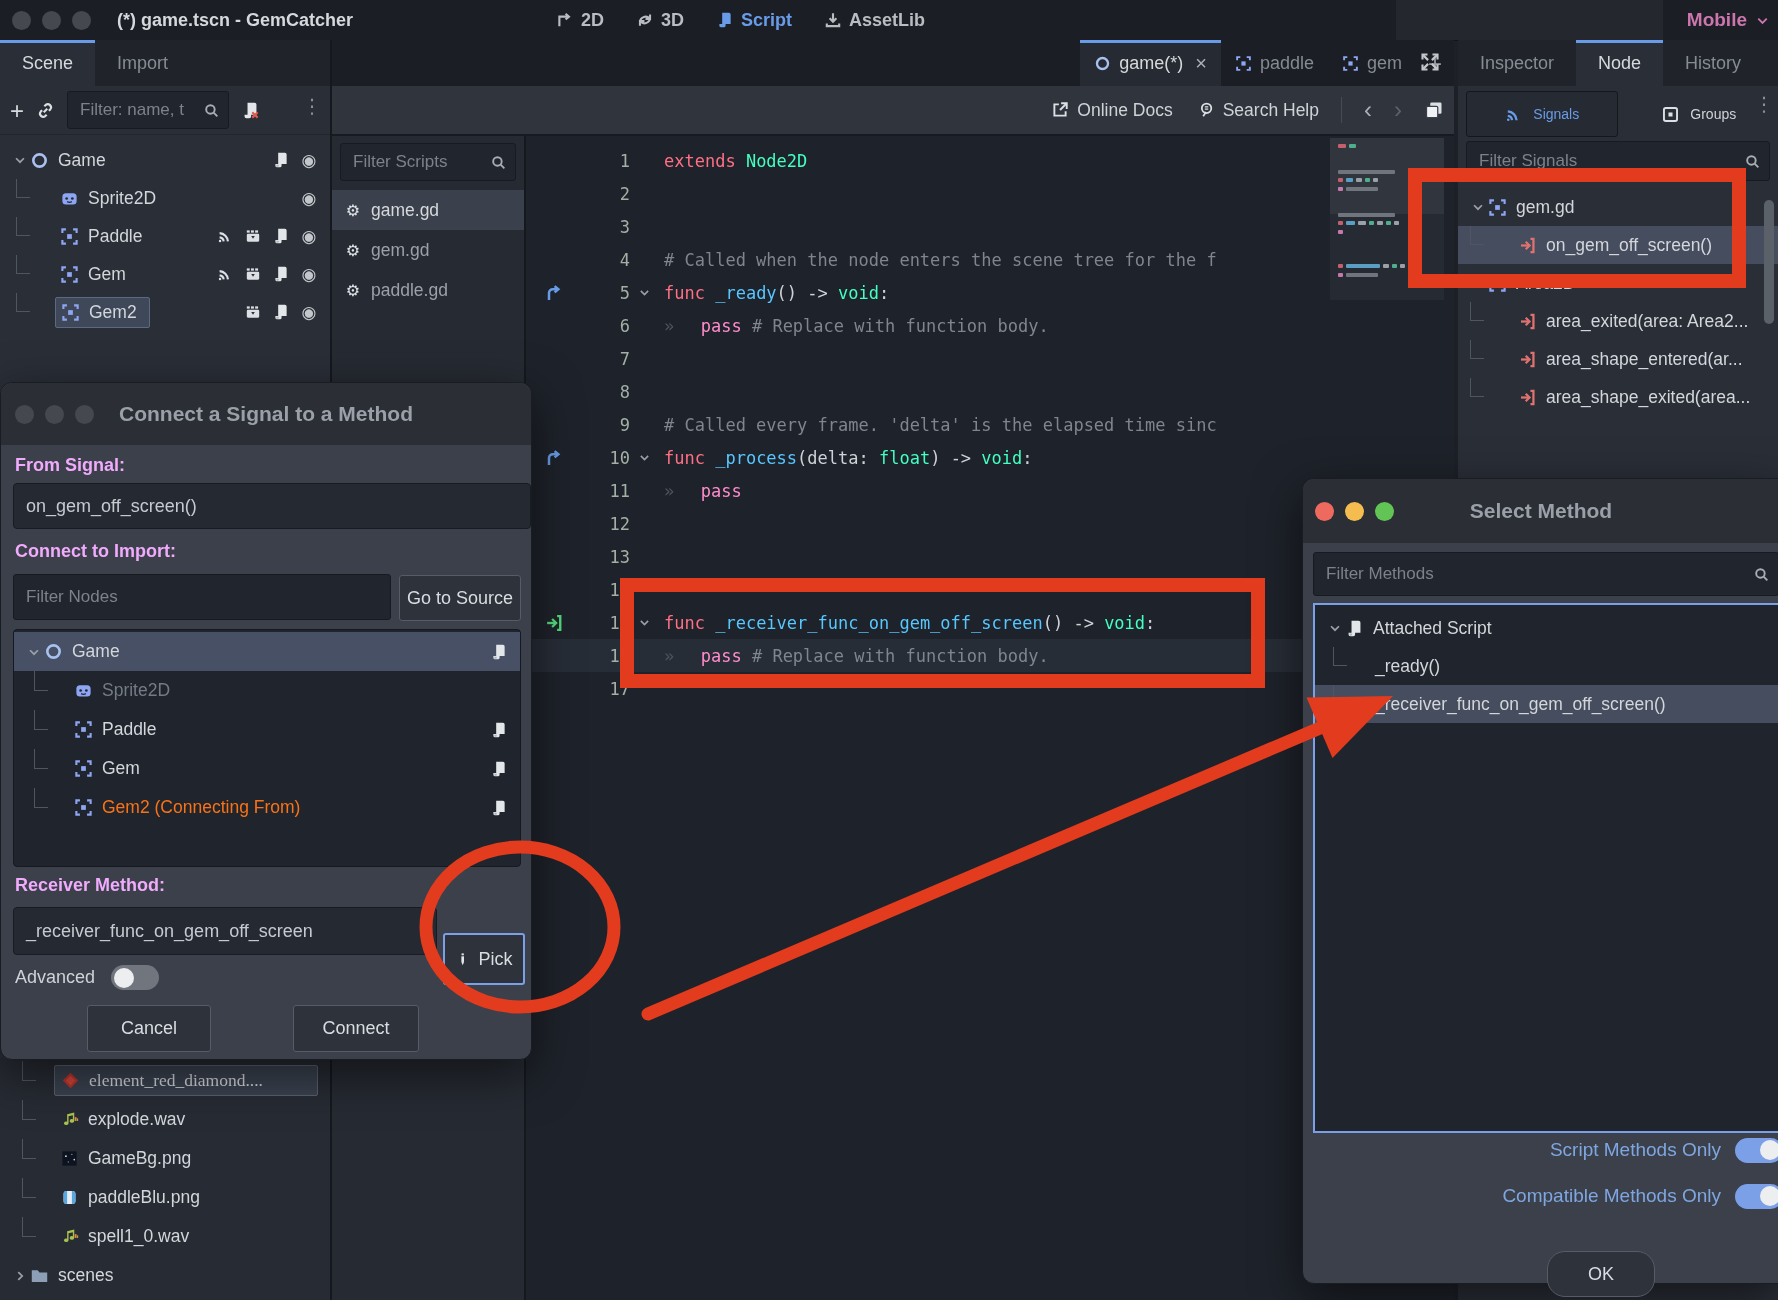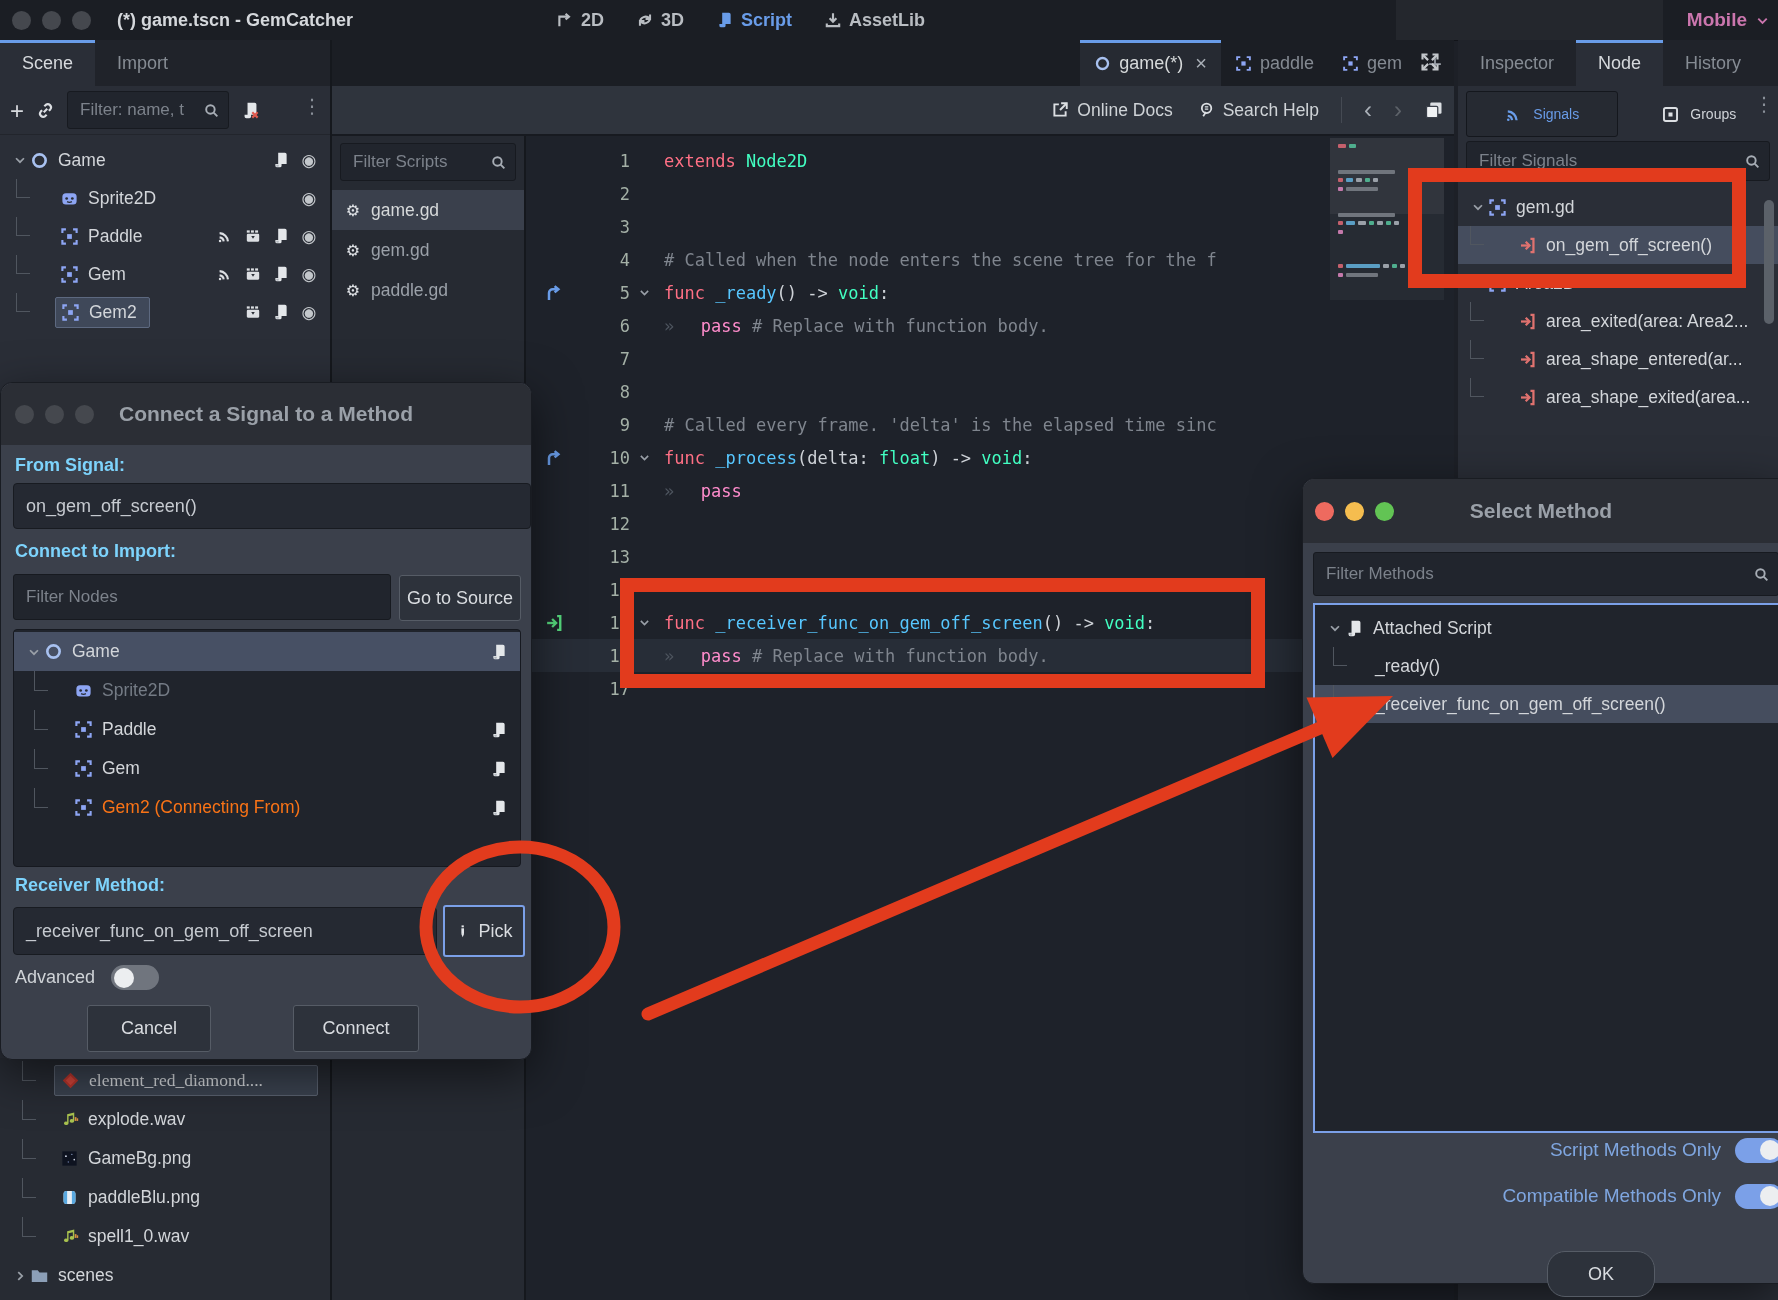--- a/index.html
+++ b/index.html
@@ -117,36 +117,36 @@
   .subtab.groups{flex:1;color:#cfd3d8;}
   #node-dock .inputwrap{margin:0 8px;height:38px;}
   #signal-tree{--cl:12px;margin-top:8px;}
   #signal-tree .trow{height:38px;}
   #signal-tree .lbl{font-size:17.5px;}
   .vscroll{position:absolute;right:4px;top:160px;width:10px;height:124px;background:#5b6169;border-radius:5px;}
   
   .dialog{position:absolute;background:#3b404b;border:1px solid #191c22;border-radius:12px;box-shadow:0 14px 48px rgba(0,0,0,.55);}
   .dlg-header{height:62px;background:#2b2e35;border-radius:12px 12px 0 0;display:flex;align-items:center;position:relative;}
   .dlg-title{position:absolute;left:0;right:0;text-align:center;font-size:21px;font-weight:bold;color:#9aa0a8;}
-  .dlg-label{font-size:18px;font-weight:bold;color:#7dd3fc;}
+  .dlg-label{font-size:18px;font-weight:bold;color:#f0abfc;}
   .well{background:#252932;border:1px solid #181b21;border-radius:4px;color:#c6cad0;}
   .btn{display:flex;align-items:center;justify-content:center;background:#2d323b;border:1px solid #565c66;border-radius:3px;font-size:18px;color:#d9dce0;}
   #connect-dialog{left:0;top:382px;width:530px;height:676px;z-index:20;}
   #connect-dialog .lights{margin-left:14px;}
   #cd-fromlabel{position:absolute;left:14px;top:72px;}
   #cd-signal{position:absolute;left:12px;top:100px;width:492px;height:44px;display:flex;align-items:center;padding:0 12px;font-size:18px;}
   #cd-connectlabel{position:absolute;left:14px;top:158px;}
   #cd-filter{position:absolute;left:12px;top:192px;width:378px;height:44px;}
   #cd-gotosource{position:absolute;left:398px;top:192px;width:120px;height:44px;}
   #cd-tree{position:absolute;left:12px;top:246px;width:506px;height:234px;background:#20242c;border:1px solid #161920;border-radius:4px;overflow:hidden;--cl:20px;padding-top:2px;}
   #cd-tree .trow{height:39px;}
   #cd-tree .trow.state-selected{background:#475064;}
   #cd-recvlabel{position:absolute;left:14px;top:492px;}
   #cd-recv{position:absolute;left:12px;top:524px;width:398px;height:46px;display:flex;align-items:center;padding:0 12px;font-size:18px;}
-  #cd-pick{position:absolute;left:442px;top:522px;width:78px;height:48px;gap:8px;border:2px solid #7ba0e8;}
+  #cd-pick{position:absolute;left:442px;top:550px;width:78px;height:48px;gap:8px;border:2px solid #7ba0e8;}
   #cd-pick .ic{width:15px;height:15px;}
   #cd-advanced{position:absolute;left:14px;top:582px;display:flex;align-items:center;gap:16px;font-size:18px;color:#cfd3d7;}
   .pill{width:48px;height:25px;border-radius:13px;background:#70757e;position:relative;}
   .pill::after{content:'';position:absolute;top:2.5px;left:3px;width:20px;height:20px;border-radius:50%;background:#eceef0;}
   .pill.on{background:#7ba0e8;}
   .pill.on::after{left:auto;right:3px;}
   #cd-cancel{position:absolute;left:86px;top:622px;width:122px;height:45px;}
   #cd-connect{position:absolute;left:292px;top:622px;width:124px;height:45px;}
   #select-dialog{left:1302px;top:478px;width:476px;height:804px;z-index:25;border-radius:12px 0 0 12px;}
   #select-dialog .dlg-header{border-radius:12px 0 0 0;height:64px;}

